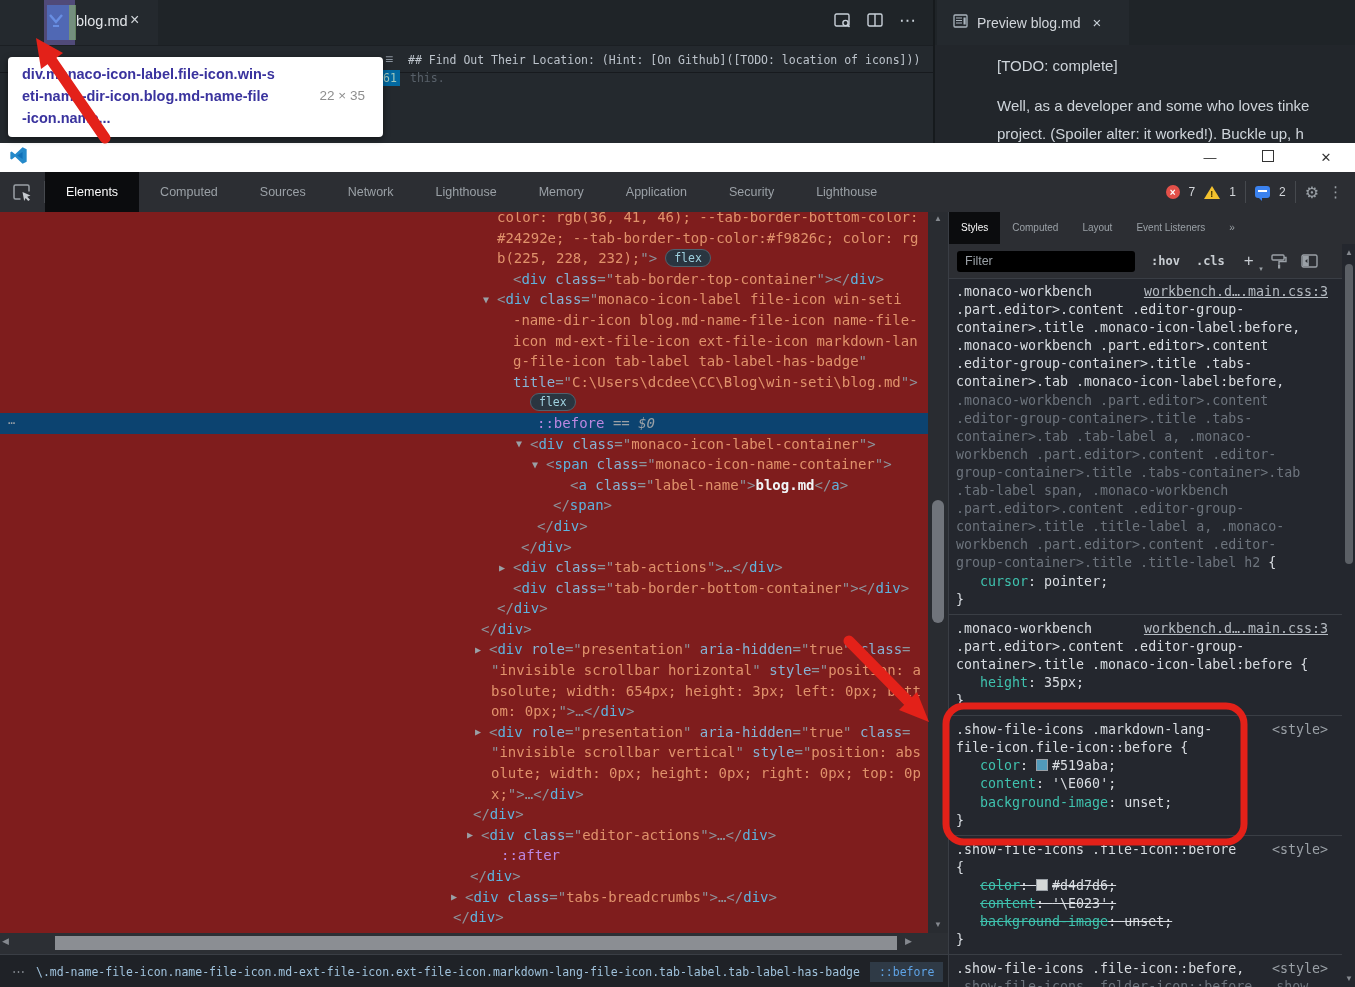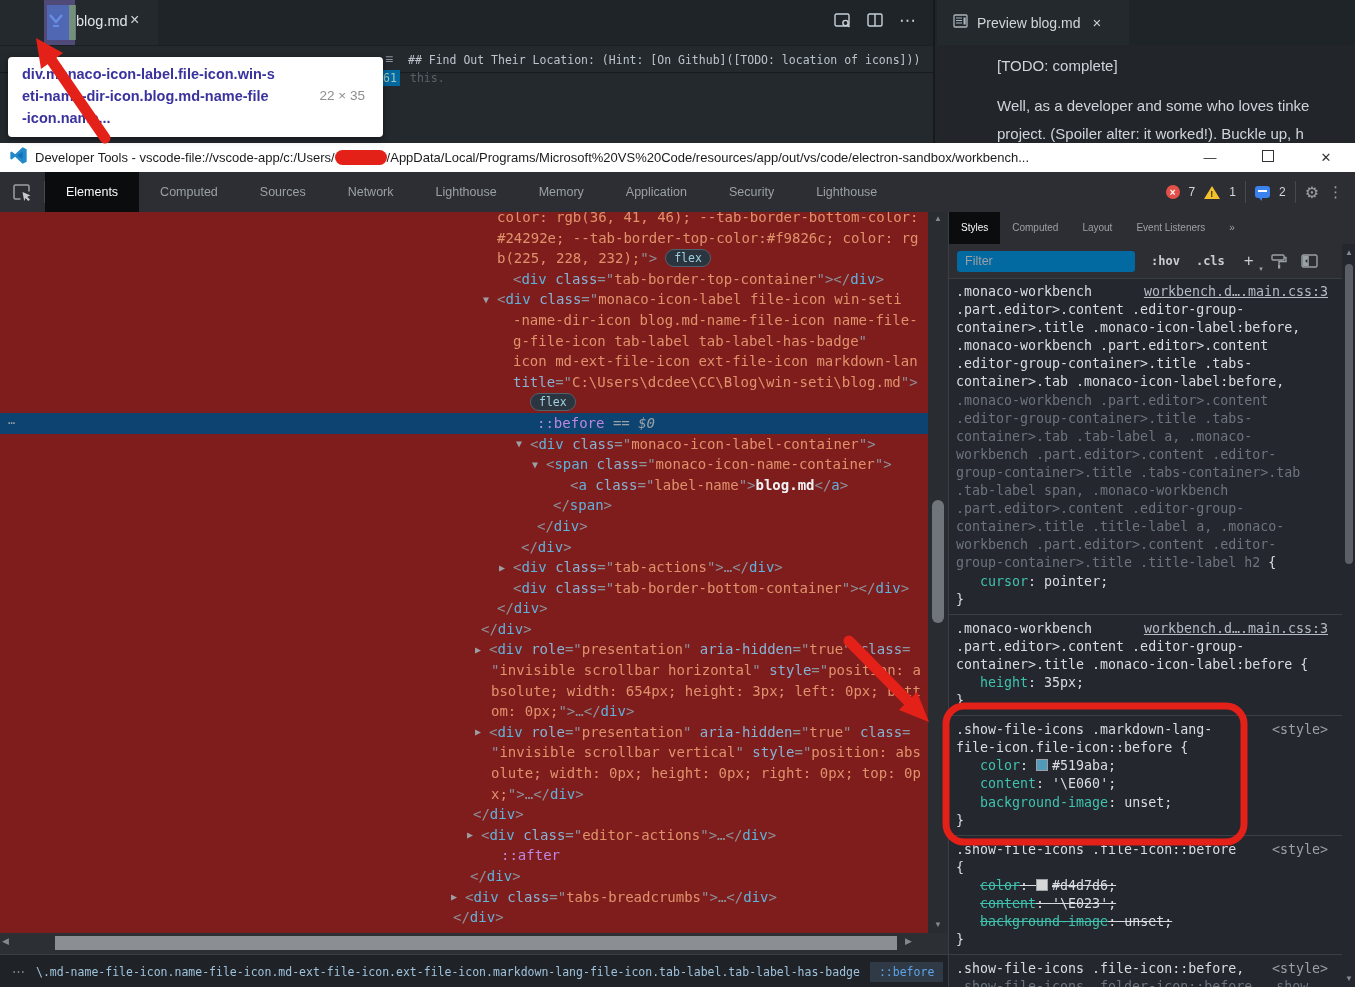--- a/index.html
+++ b/index.html
@@ -101,21 +101,21 @@
   .sb-overflow{margin-left:12px;color:#9aa0a6;font-size:13px;letter-spacing:1px;cursor:pointer;}
   .sb-path{margin-left:10px;font:11.5px "DejaVu Sans Mono",monospace;color:#9fc2dc;white-space:nowrap;}
   .sb-pseudo{margin-left:10px;font:11.5px "DejaVu Sans Mono",monospace;color:#5ea3e6;background:#2f3a46;padding:3px 9px;cursor:pointer;}
 
   
   .styles-sidebar{position:absolute;left:948px;top:69px;width:407px;height:775px;background:#24272e;border-left:1px solid #3a3e45;}
   .st-tabs{position:absolute;left:0;top:0;width:407px;height:32px;background:#2c2e33;border-bottom:1px solid #3a3e45;display:flex;}
   .st-tab{padding:0 12px;line-height:32px;font-size:10px;color:#9aa0a6;cursor:pointer;white-space:nowrap;}
   .st-tab.active{background:#0b0c0e;color:#fafafa;}
   .st-toolbar{position:absolute;left:0;top:32px;width:393px;height:34px;background:#2c2e33;border-bottom:1px solid #3a3e45;display:flex;align-items:center;}
-  .flt{margin-left:8px;width:162px;height:21px;background:#0369a1;border:none;border-radius:3px;color:#c9ccd1;
+  .flt{margin-left:8px;width:162px;height:21px;background:#000000;border:none;border-radius:3px;color:#c9ccd1;
        font-size:12.5px;padding:0 8px;outline:none;font-family:"Liberation Sans",sans-serif;}
   .flt::placeholder{color:#9aa0a6;}
   .tg{margin-left:16px;font:bold 12px "DejaVu Sans Mono",monospace;color:#c8cdd2;cursor:pointer;}
   .plusbtn{margin-left:16px;position:relative;color:#c8cdd2;font-size:17px;cursor:pointer;width:16px;text-align:center;}
   .plus-caret{position:absolute;right:-6px;bottom:-2px;font-size:7px;color:#9aa0a6;}
   .icobtn{margin-left:14px;cursor:pointer;display:flex;}
 
   .st-rules{position:absolute;left:0;top:66px;width:393px;height:709px;overflow:hidden;font:13.3px/18.1px "DejaVu Sans Mono",monospace;}
   .rule{padding:5px 0 5px 7px;border-bottom:1px solid #3a3e45;}
   .css-line{white-space:pre;position:relative;height:18.1px;}
@@ -207,21 +207,20 @@
   </div>
 
   <div id="devtools">
     <div class="dt-titlebar">
       <span class="dt-logo">
         <svg width="17" height="17" viewBox="0 0 100 100">
             <path fill="#2489ca" d="M74 2 30 42 10 27 2 31v38l8 4 20-15 44 40 24-11V13z"></path>
             <path fill="#1070b8" d="M74 30 42 50l32 20z"></path>
           </svg>
       </span>
-      <span class="dt-title"><span>Developer Tools - vscode-file://vscode-app/c:/Users/</span><span class="censor"></span><span>/AppData/Local/Programs/Microsoft%20VS%20Code/resources/app/out/vs/code/electron-sandbox/workbench...</span></span>
       <div class="dt-wincontrols">
         <span class="winbtn">—</span>
         <span class="winbtn"><span class="maxbox"></span></span>
         <span class="winbtn">✕</span>
       </div>
     </div>
 
     <div class="dt-toolbar">
       <span class="inspect-btn">
         <svg width="19" height="17" viewBox="0 0 19 17">
@@ -260,22 +259,22 @@
     </div>
 
     <div class="elements-pane">
       <div class="elements-tree">
           <div class="tree-line" style="padding-left: 497px;"><span class="sg-v">color: rgb(36, 41, 46); --tab-border-bottom-color:</span></div>
           <div class="tree-line" style="padding-left: 497px;"><span class="sg-v">#24292e; --tab-border-top-color:#f9826c; color: rg</span></div>
           <div class="tree-line" style="padding-left: 497px;"><span class="sg-v">b(225, 228, 232);</span><span class="sg-g">"&gt;</span><span class="sg-badge">flex</span></div>
           <div class="tree-line" style="padding-left: 513px;"><span class="sg-g">&lt;</span><span class="sg-t">div</span><span class="sg-g"> </span><span class="sg-a">class</span><span class="sg-g">="</span><span class="sg-v">tab-border-top-container</span><span class="sg-g">"&gt;&lt;/</span><span class="sg-t">div</span><span class="sg-g">&gt;</span></div>
           <div class="tree-line" style="padding-left: 483px;"><span class="sg-arr">▼</span><span class="sg-g">&lt;</span><span class="sg-t">div</span><span class="sg-g"> </span><span class="sg-a">class</span><span class="sg-g">="</span><span class="sg-v">monaco-icon-label file-icon win-seti</span></div>
           <div class="tree-line" style="padding-left: 513px;"><span class="sg-v">-name-dir-icon blog.md-name-file-icon name-file-</span></div>
+          <div class="tree-line" style="padding-left: 513px;"><span class="sg-v">icon md-ext-file-icon ext-file-icon markdown-lan</span></div>
           <div class="tree-line" style="padding-left: 513px;"><span class="sg-v">g-file-icon tab-label tab-label-has-badge</span><span class="sg-g">"</span></div>
-          <div class="tree-line" style="padding-left: 513px;"><span class="sg-v">icon md-ext-file-icon ext-file-icon markdown-lan</span></div>
           <div class="tree-line" style="padding-left: 513px;"><span class="sg-a">title</span><span class="sg-g">="</span><span class="sg-v">C:\Users\dcdee\CC\Blog\win-seti\blog.md</span><span class="sg-g">"&gt;</span></div>
           <div class="tree-line" style="padding-left: 530px;"><span class="sg-badge2">flex</span></div>
           <div class="tree-line sel" style="padding-left: 537px;"><span class="hover-dots">⋯</span><span class="sg-p">::before</span><span class="sg-g"> </span><span class="sg-imeta">== </span><span class="sg-imetab">$0</span></div>
           <div class="tree-line" style="padding-left: 516px;"><span class="sg-arr">▼</span><span class="sg-g">&lt;</span><span class="sg-t">div</span><span class="sg-g"> </span><span class="sg-a">class</span><span class="sg-g">="</span><span class="sg-v">monaco-icon-label-container</span><span class="sg-g">"&gt;</span></div>
           <div class="tree-line" style="padding-left: 532px;"><span class="sg-arr">▼</span><span class="sg-g">&lt;</span><span class="sg-t">span</span><span class="sg-g"> </span><span class="sg-a">class</span><span class="sg-g">="</span><span class="sg-v">monaco-icon-name-container</span><span class="sg-g">"&gt;</span></div>
           <div class="tree-line" style="padding-left: 570px;"><span class="sg-g">&lt;</span><span class="sg-t">a</span><span class="sg-g"> </span><span class="sg-a">class</span><span class="sg-g">="</span><span class="sg-v">label-name</span><span class="sg-g">"&gt;</span><span class="sg-w">blog.md</span><span class="sg-g">&lt;/</span><span class="sg-t">a</span><span class="sg-g">&gt;</span></div>
           <div class="tree-line" style="padding-left: 553px;"><span class="sg-g">&lt;/</span><span class="sg-t">span</span><span class="sg-g">&gt;</span></div>
           <div class="tree-line" style="padding-left: 537px;"><span class="sg-g">&lt;/</span><span class="sg-t">div</span><span class="sg-g">&gt;</span></div>
           <div class="tree-line" style="padding-left: 521px;"><span class="sg-g">&lt;/</span><span class="sg-t">div</span><span class="sg-g">&gt;</span></div>
           <div class="tree-line" style="padding-left: 499px;"><span class="sg-arr">▶</span><span class="sg-g">&lt;</span><span class="sg-t">div</span><span class="sg-g"> </span><span class="sg-a">class</span><span class="sg-g">="</span><span class="sg-v">tab-actions</span><span class="sg-g">"&gt;…&lt;/</span><span class="sg-t">div</span><span class="sg-g">&gt;</span></div>

